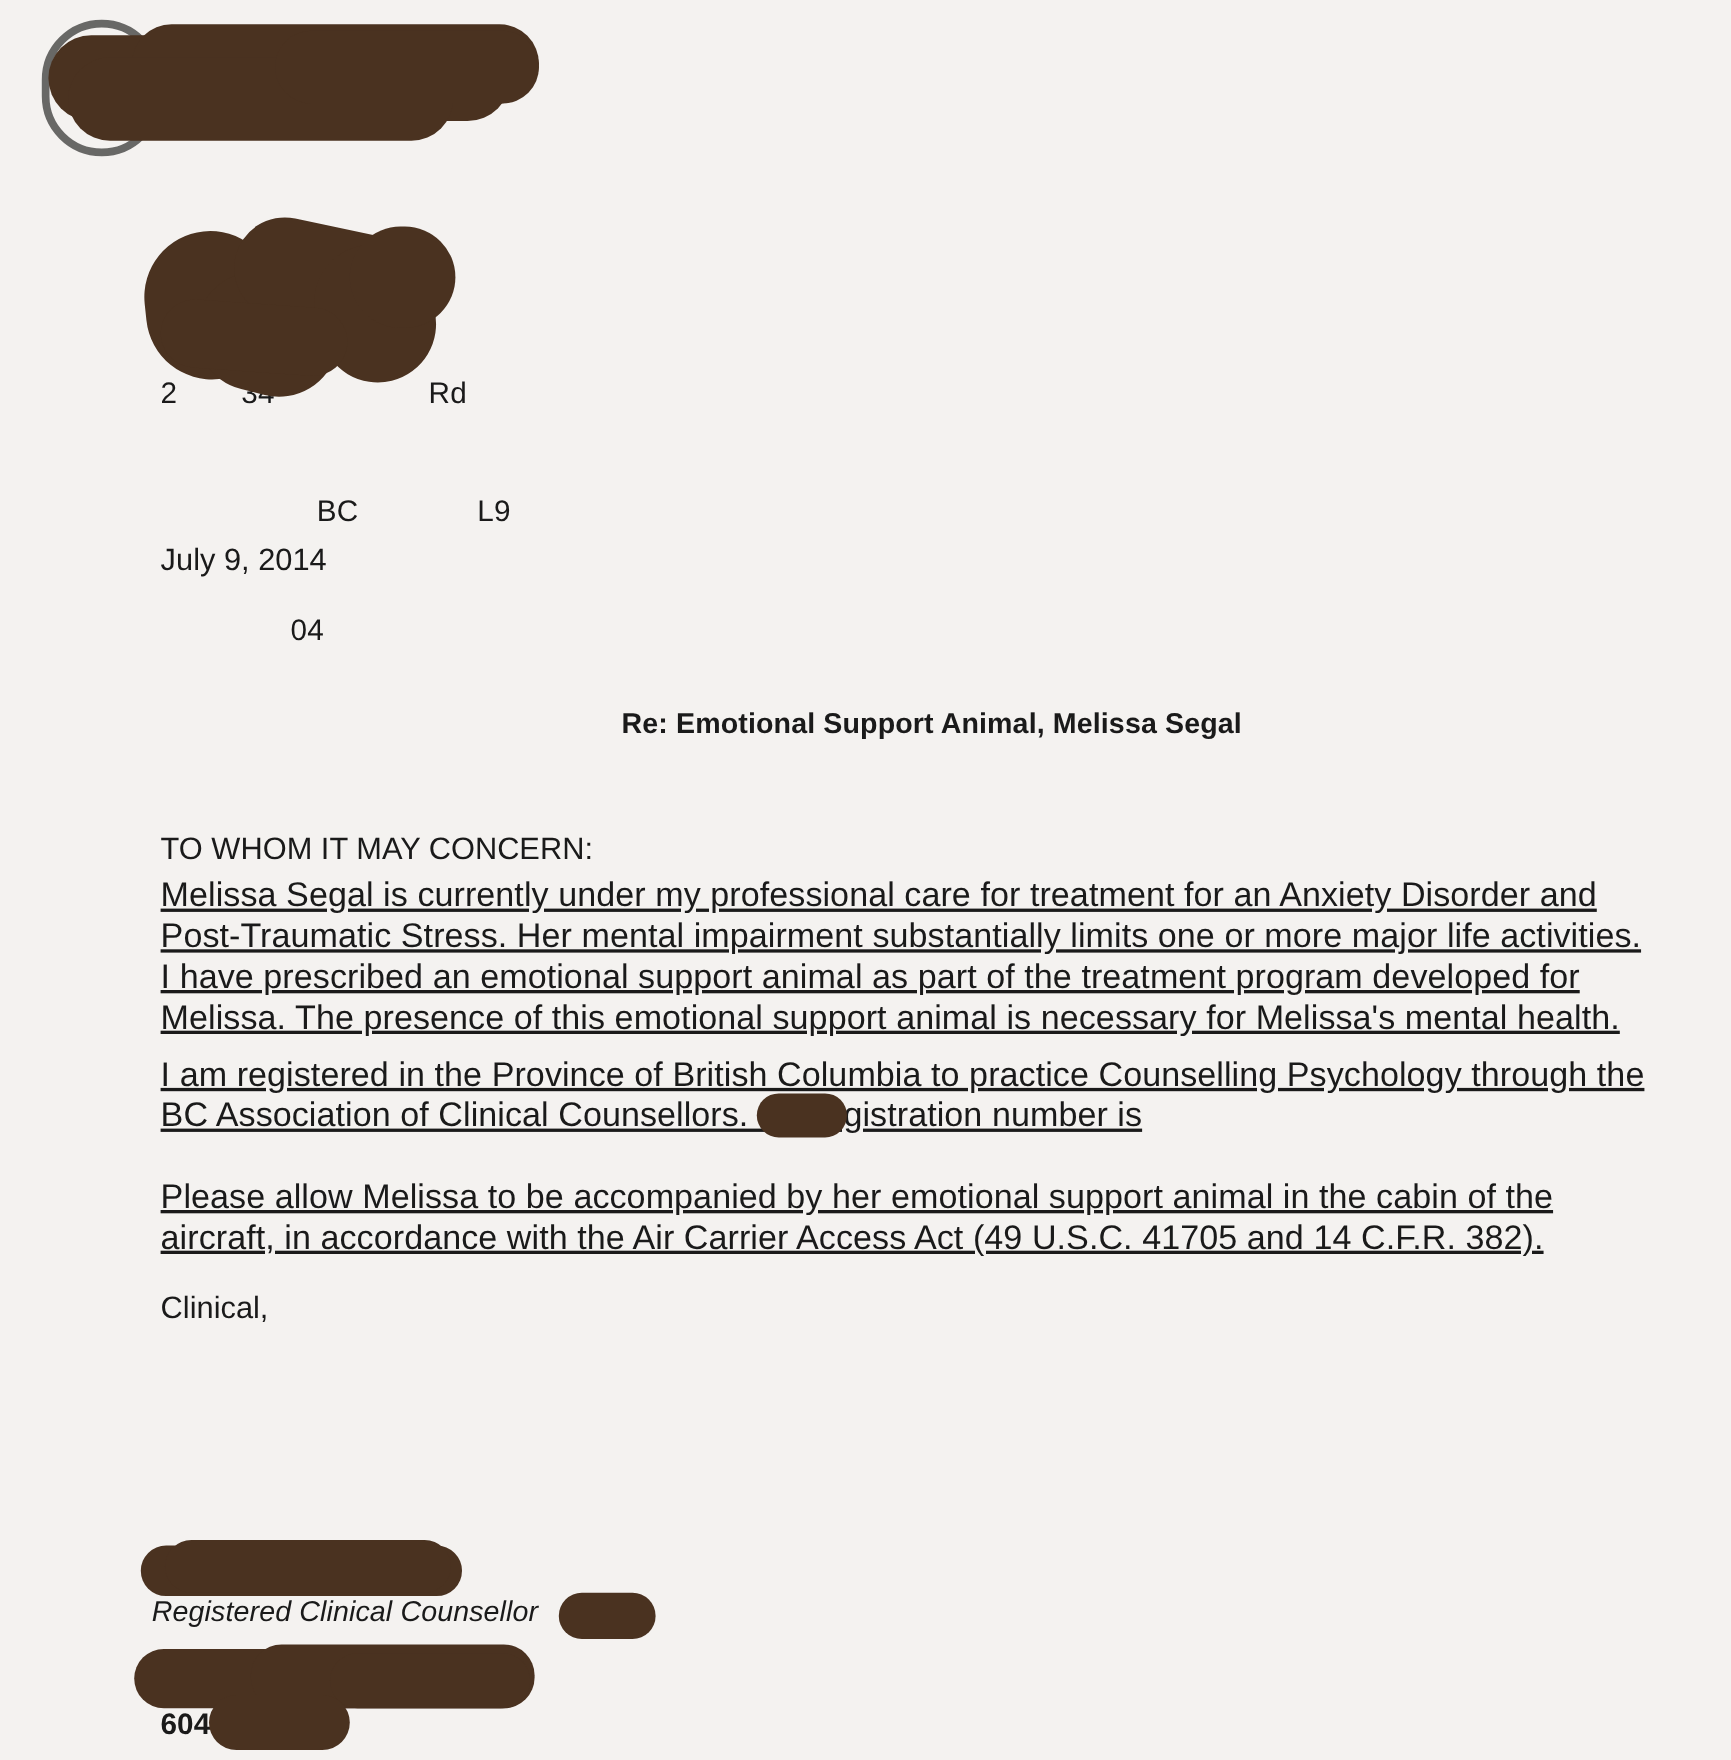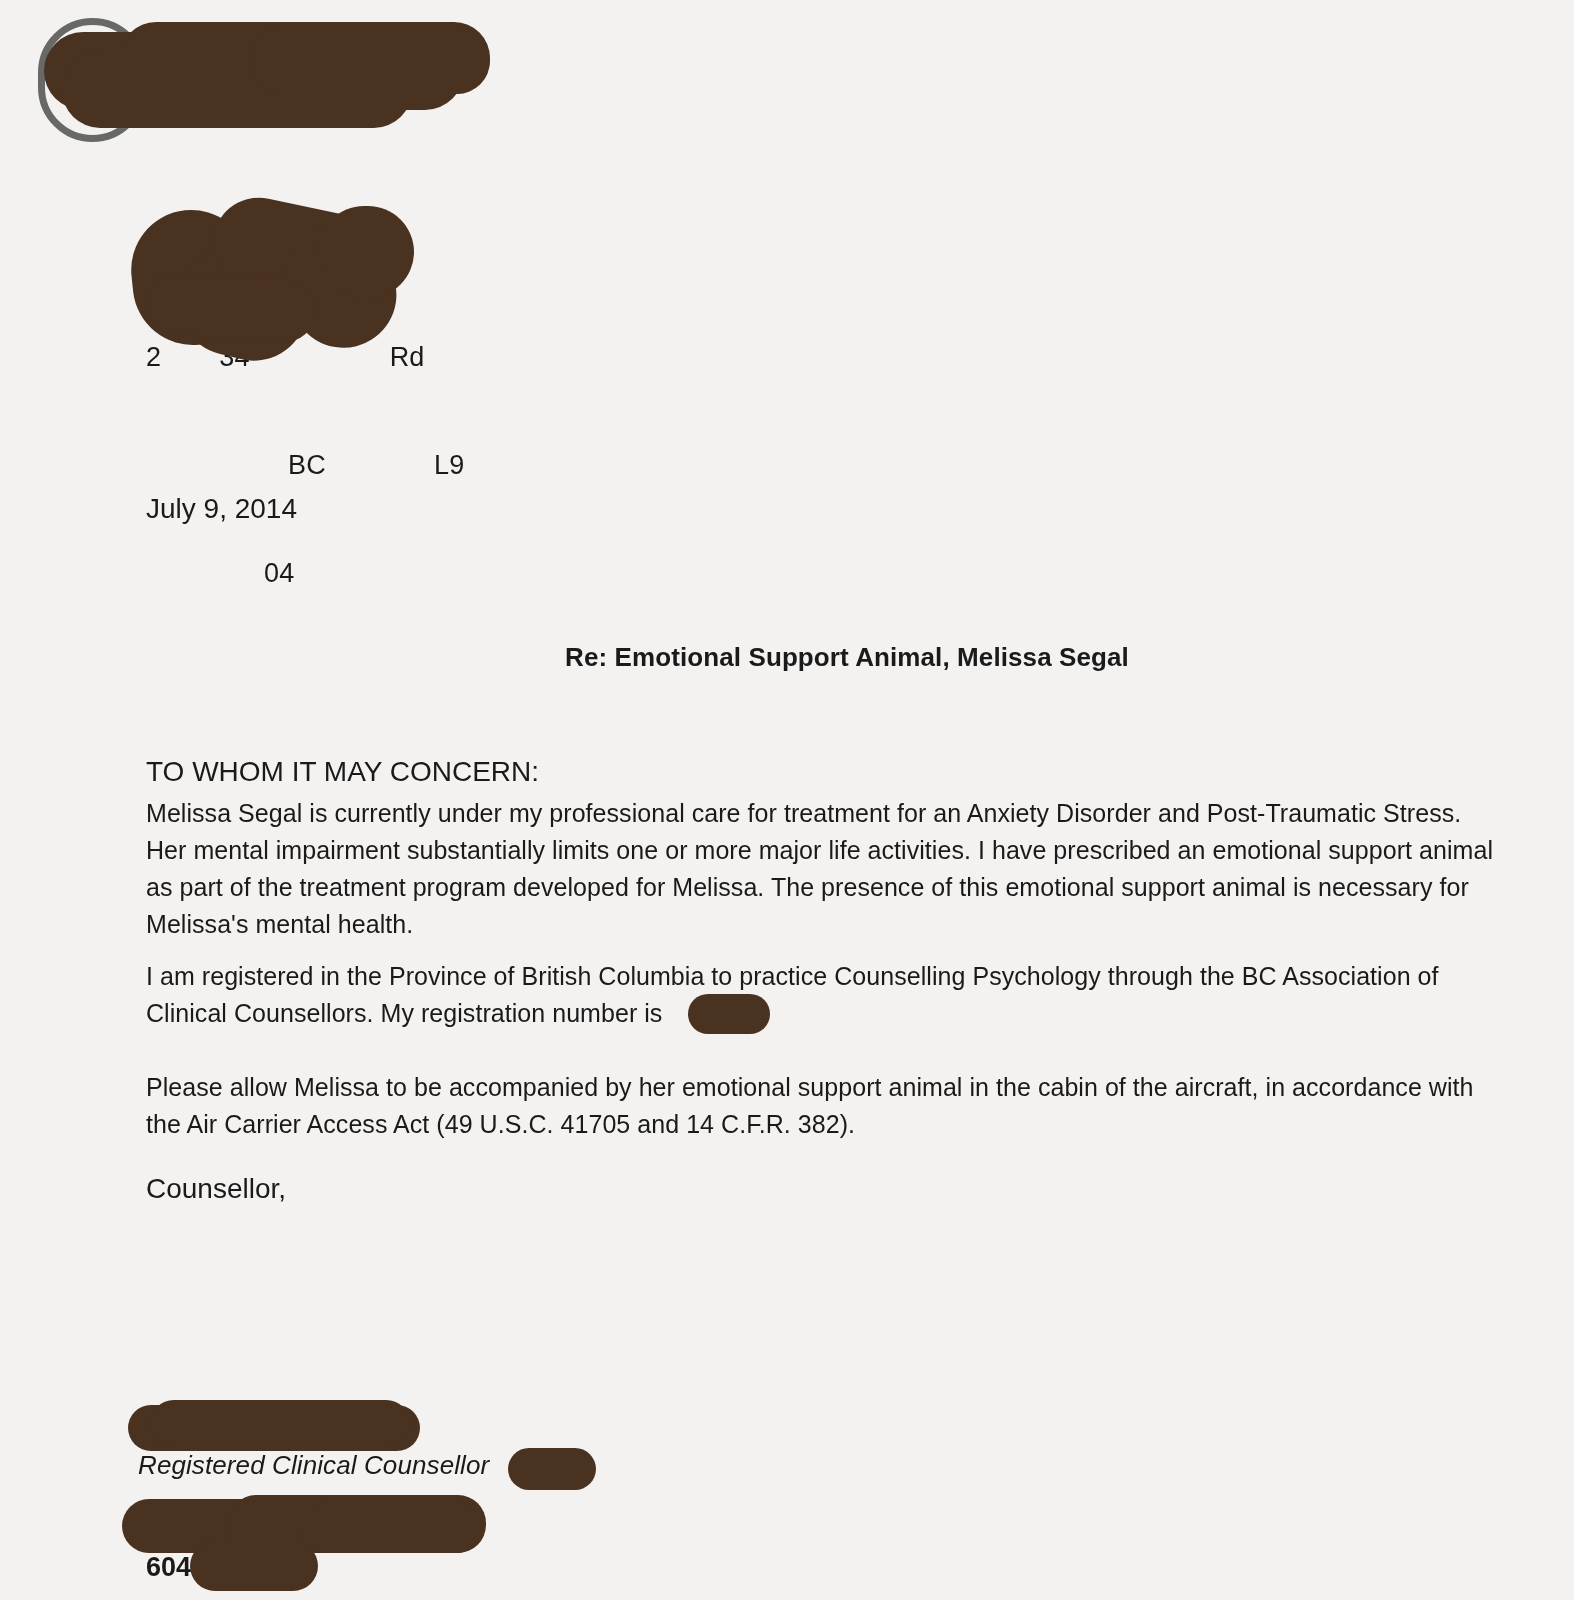--- a/index.html
+++ b/index.html
@@ -102,24 +102,25 @@
     top: 755px;
     font-size: 28px;
     line-height: 34px;
     z-index: 20;
   }
 
   .body-block {
     position: absolute;
     left: 146px;
     width: 1352px;
-    font-size: 25px;
+    font-size: 31px;
     line-height: 37px;
     letter-spacing: .05px;
     z-index: 20;
+    text-decoration: underline;
   }
   .para-1 { top: 795px; }
   .para-2 { top: 958px; }
   .para-3 { top: 1069px; }
 
   .closing {
     position: absolute;
     left: 146px;
     top: 1172px;
     font-size: 28px;
@@ -179,21 +180,21 @@
   <div class="salutation">TO WHOM IT MAY CONCERN:</div>
 
   <div class="body-block para-1">Melissa Segal is currently under my professional care for treatment for an Anxiety Disorder and Post-Traumatic Stress. Her mental impairment substantially limits one or more major life activities. I have prescribed an emotional support animal as part of the treatment program developed for Melissa. The presence of this emotional support animal is necessary for Melissa's mental health.</div>
 
   <div class="body-block para-2">I am registered in the Province of British Columbia to practice Counselling Psychology through the BC Association of Clinical Counsellors. My registration number is</div>
 
   <div class="redaction pill" style="left:688px; top:994px; width:82px; height:40px;"></div>
 
   <div class="body-block para-3">Please allow Melissa to be accompanied by her emotional support animal in the cabin of the aircraft, in accordance with the Air Carrier Access Act (49 U.S.C. 41705 and 14 C.F.R. 382).</div>
 
-  <div class="closing">Counsellor,</div>
+  <div class="closing">Clinical,</div>
 
   <div class="redaction" style="left:128px; top:1405px; width:292px; height:46px; border-radius:26px;"></div>
   <div class="redaction" style="left:150px; top:1400px; width:260px; height:48px; border-radius:26px;"></div>
 
   <div class="credential">Registered Clinical Counsellor</div>
 
   <div class="redaction pill" style="left:508px; top:1448px; width:88px; height:42px;"></div>
 
   <div class="redaction" style="left:122px; top:1499px; width:360px; height:54px; border-radius:28px;"></div>
   <div class="redaction" style="left:228px; top:1495px; width:258px; height:58px; border-radius:28px;"></div>

